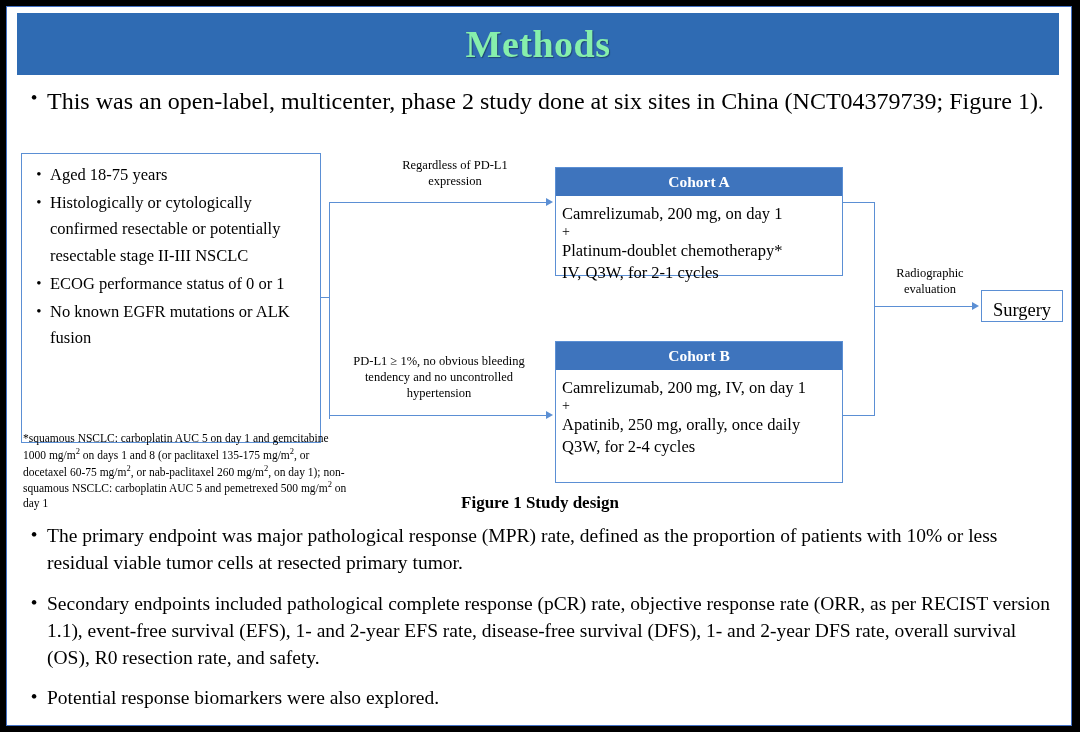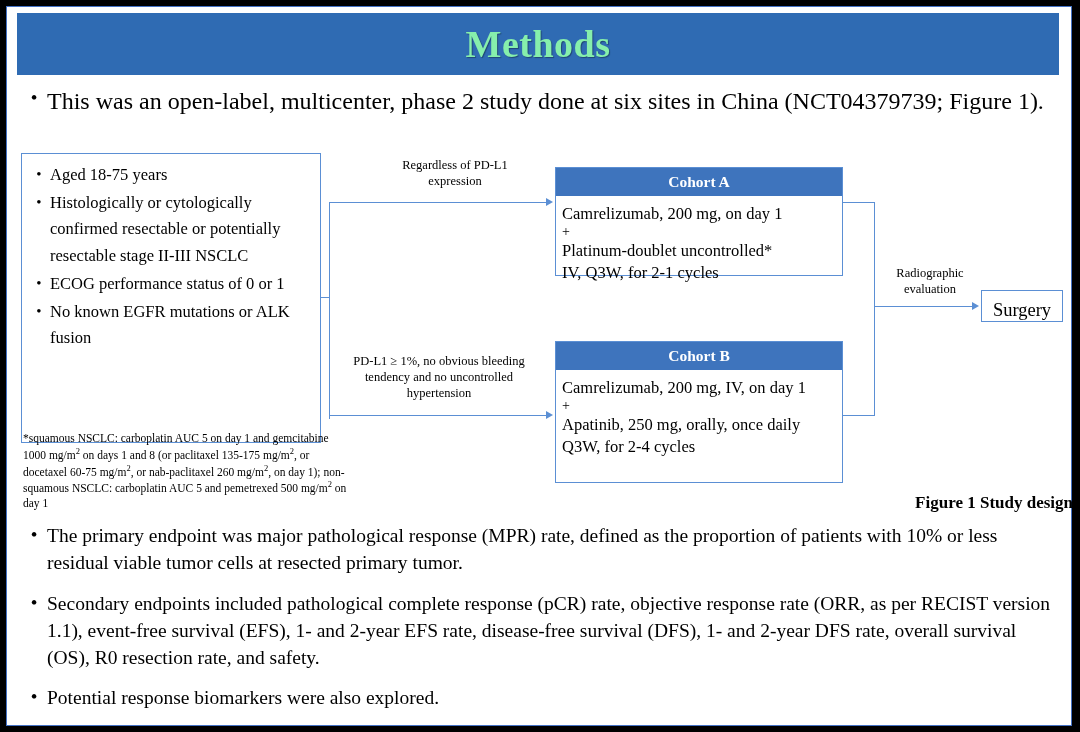--- a/index.html
+++ b/index.html
@@ -57,21 +57,21 @@
          border-bottom:4px solid transparent;border-left:7px solid #5B8FD4;}
 
   .conn-lbl{position:absolute;text-align:center;font-size:12.5px;line-height:1.28;}
 
   
   #footnote{position:absolute;left:16px;top:306px;width:330px;
             font-size:11.5px;line-height:1.3;}
   #footnote sup{font-size:8.5px;vertical-align:super;}
 
   
-  #caption{position:absolute;left:0;top:486px;width:1066px;text-align:right;
+  #caption{position:absolute;left:0;top:486px;width:1066px;text-align:center;
            font-size:17px;font-weight:bold;}
 
   
   #bottom{position:absolute;left:14px;top:515px;width:1036px;}
   #bottom .bullet{margin-bottom:13px;}
   #bottom .bullet .txt{font-size:19.5px;line-height:1.40;}
 </style>
 </head>
 <body>
 
@@ -121,21 +121,21 @@
     <div class="arrow" style="left:539px;top:286px;"></div>
 
     <div class="conn-lbl" style="left:378px;top:32px;width:140px;">Regardless  of PD-L1 expression</div>
     <div class="conn-lbl" style="left:344px;top:228px;width:176px;">PD-L1 ≥ 1%, no obvious bleeding tendency and no uncontrolled  hypertension</div>
 
     <div id="cohortA" class="box cohort">
       <div class="hdr">Cohort A</div>
       <div class="body">
         <div>Camrelizumab, 200 mg, on day 1</div>
         <div class="plus">+</div>
-        <div>Platinum-doublet uncontrolled*</div>
+        <div>Platinum-doublet chemotherapy*</div>
         <div>IV, Q3W, for 2-1 cycles</div>
       </div>
     </div>
 
     <div id="cohortB" class="box cohort">
       <div class="hdr">Cohort B</div>
       <div class="body">
         <div>Camrelizumab, 200 mg, IV, on day 1</div>
         <div class="plus">+</div>
         <div>Apatinib, 250 mg, orally, once daily</div>

